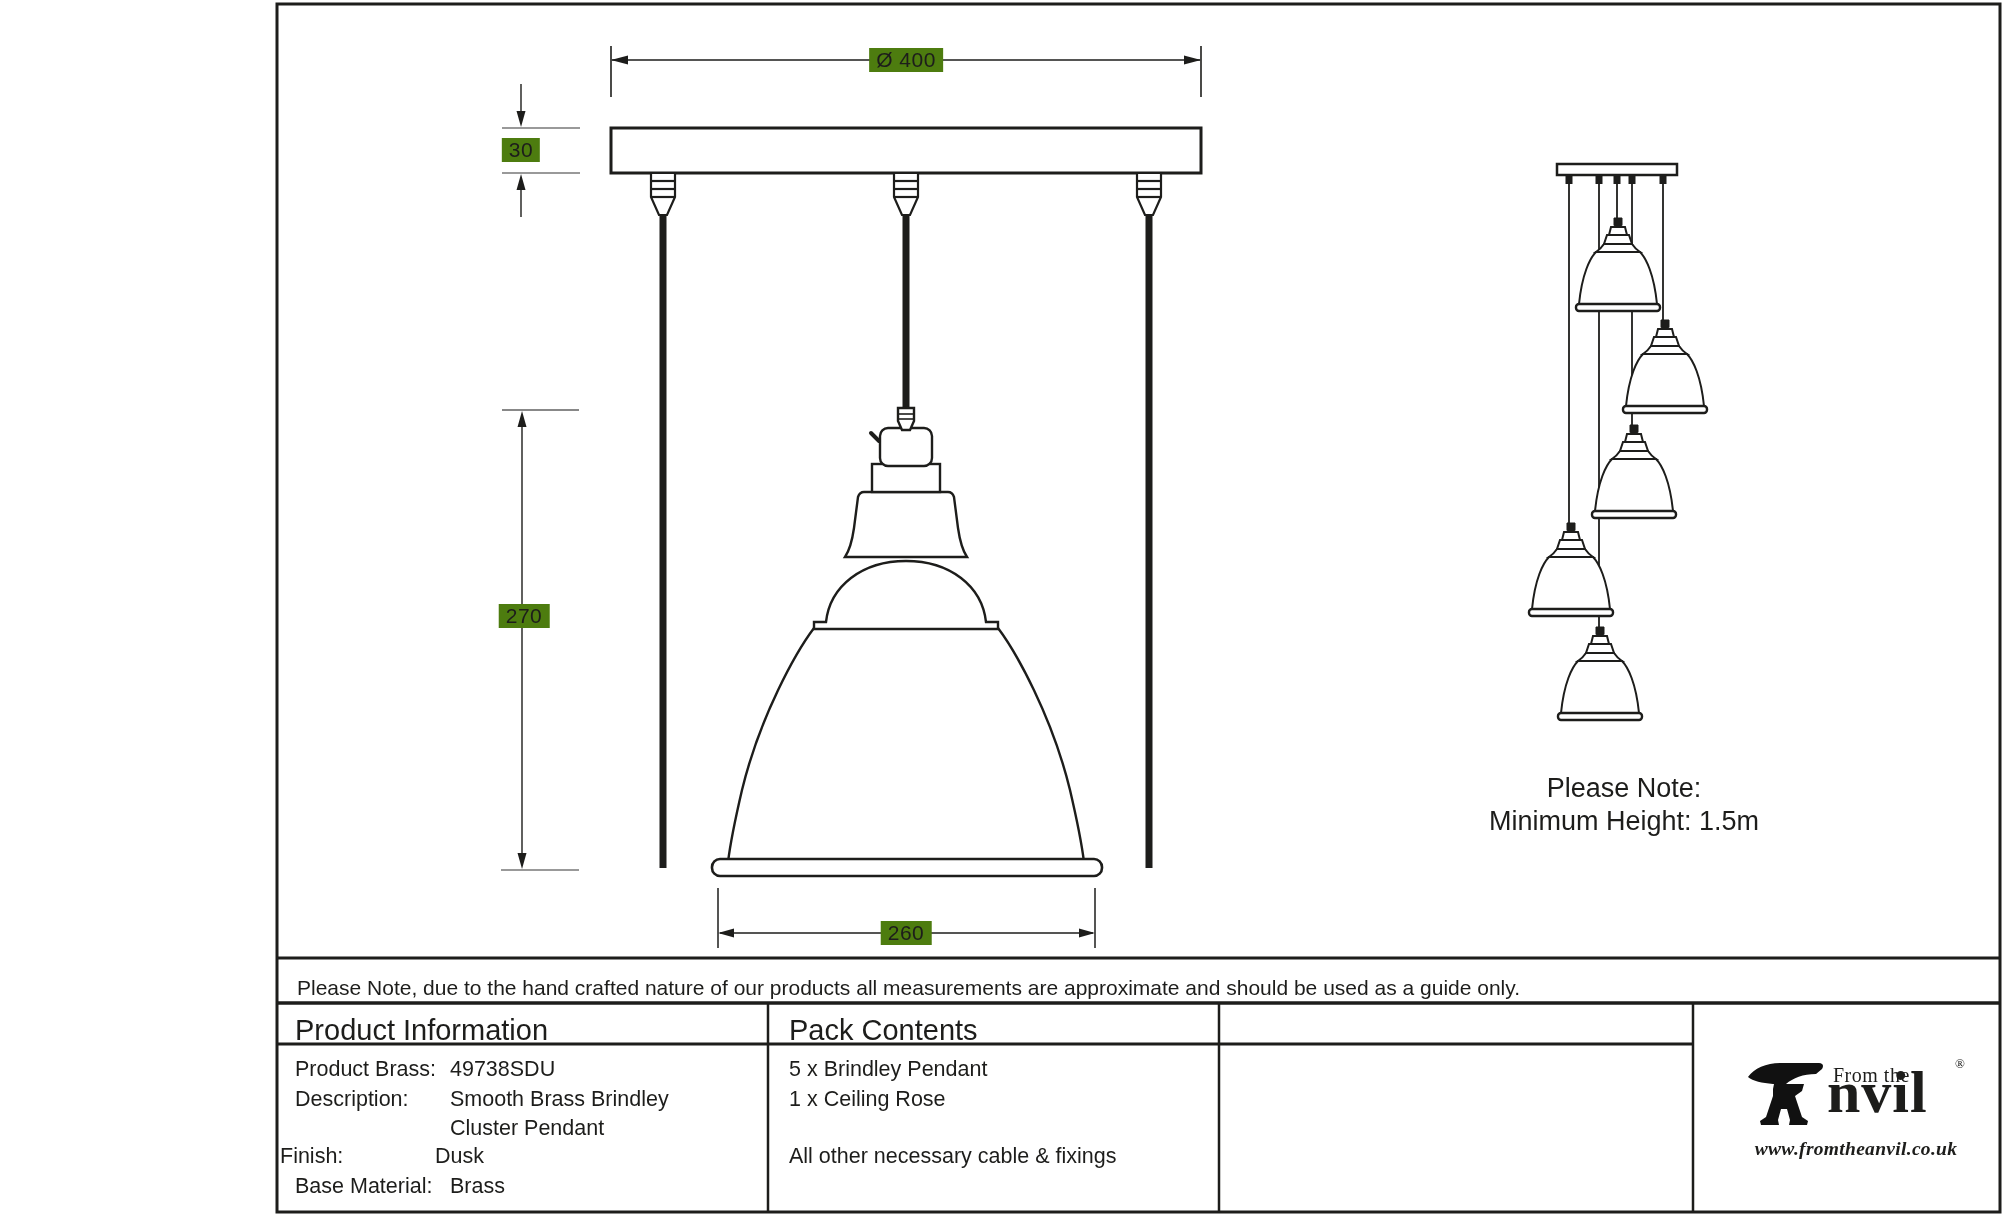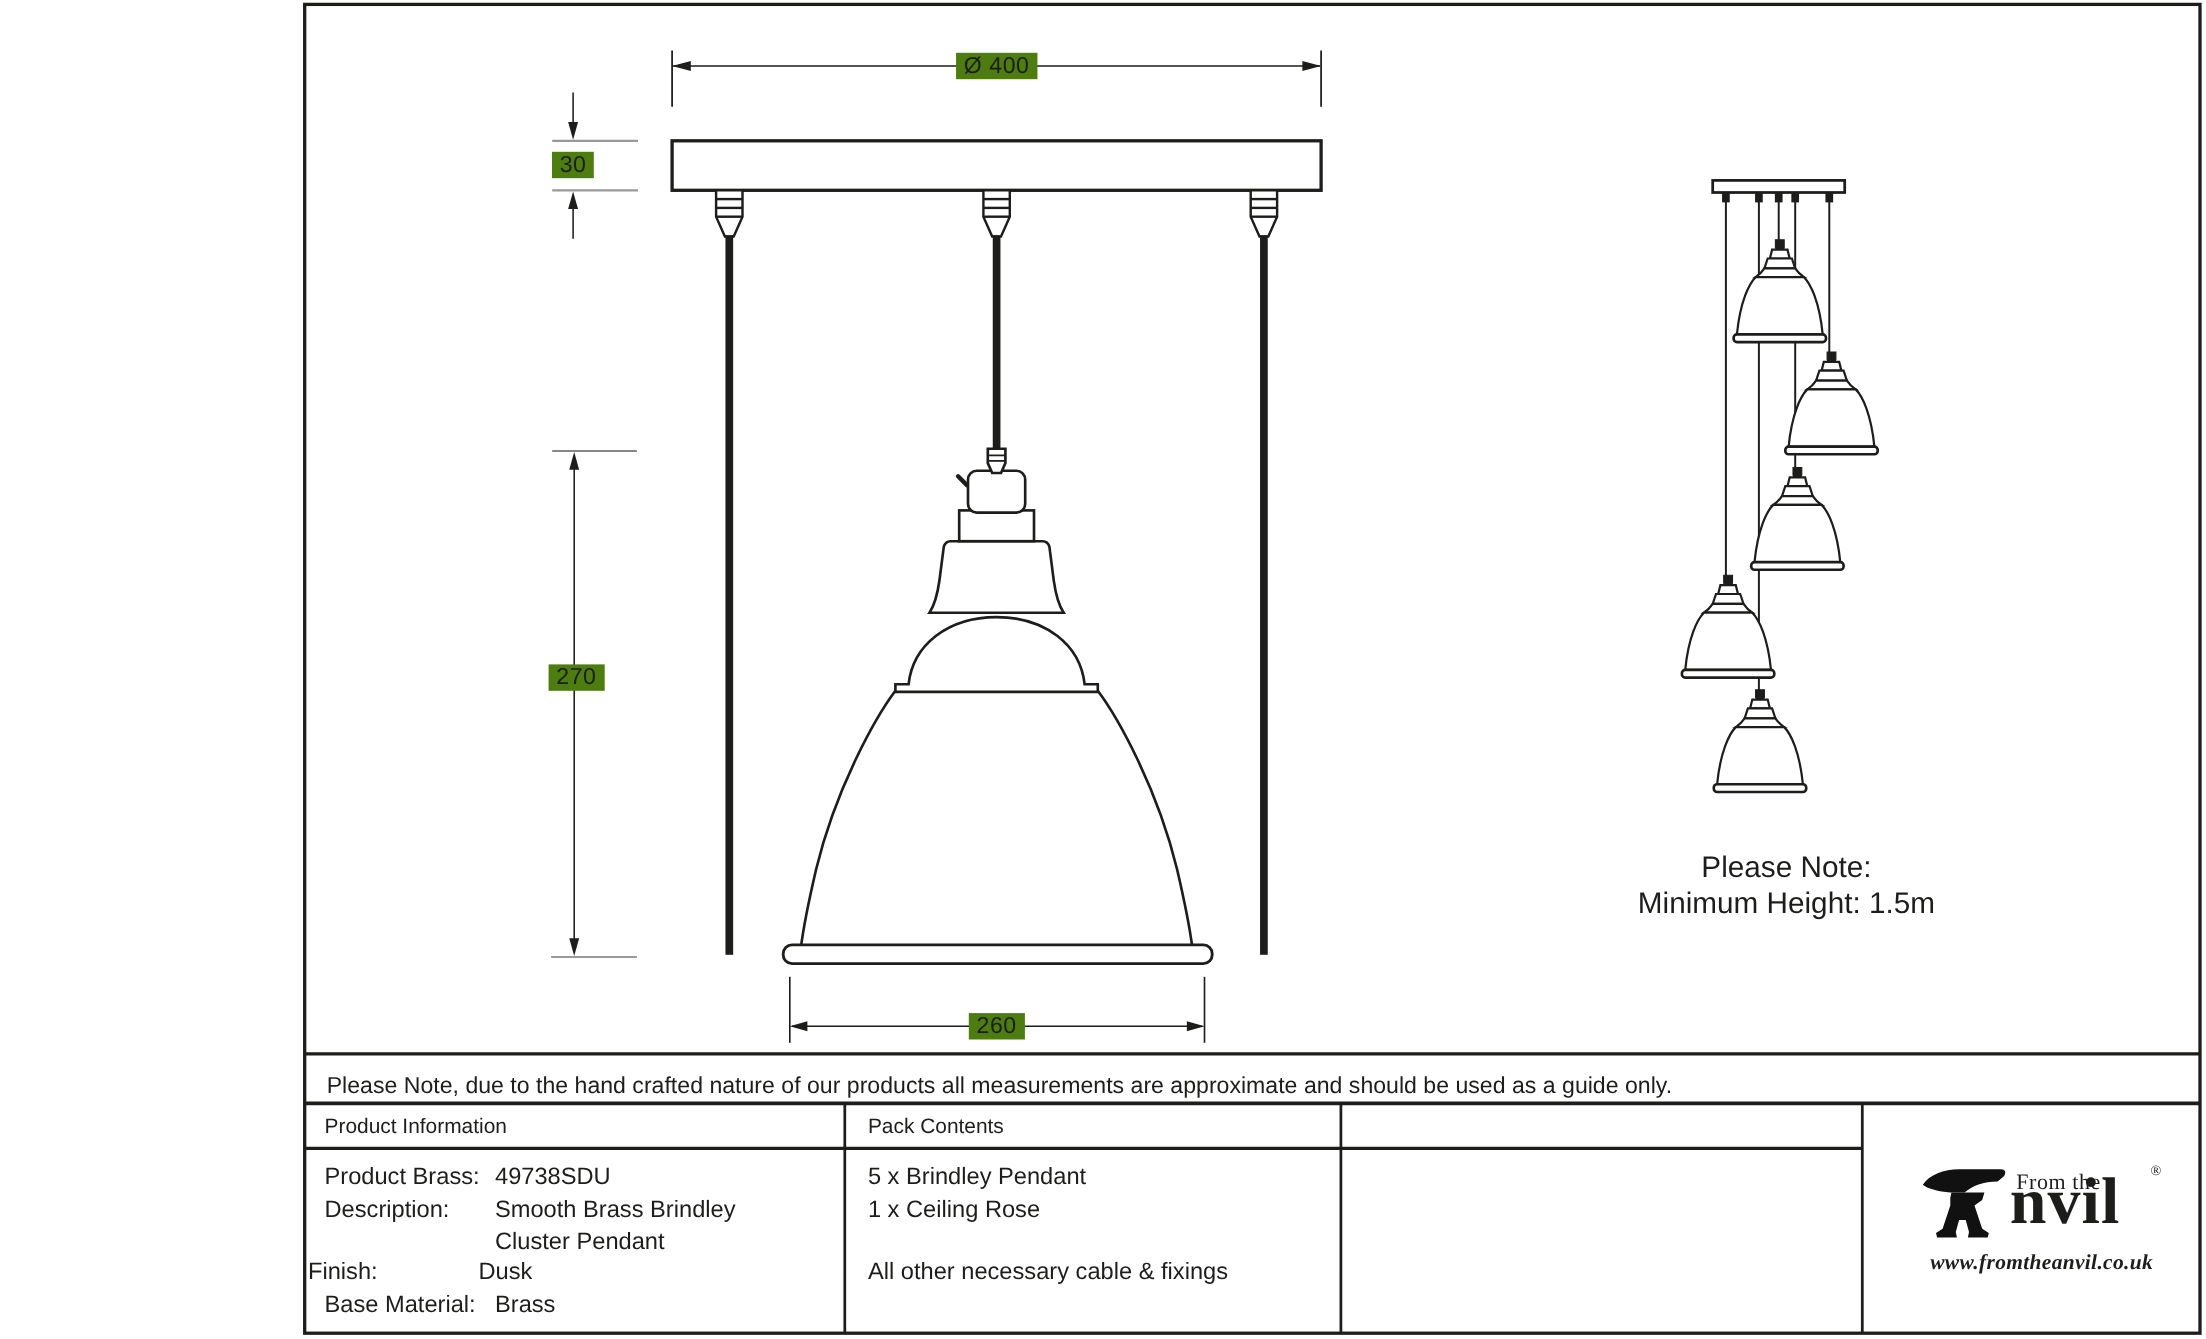--- a/index.html
+++ b/index.html
@@ -8,21 +8,21 @@
     font-family:"Liberation Sans", sans-serif; color:#1d1d1b;
     overflow:hidden;
   }
   #art { position:absolute; left:0; top:0; }
   .dimlabel {
     position:absolute; transform:translate(-50%,-50%);
     background:#4d7c0f; padding:0 7px; font-size:21px; white-space:nowrap;
     color:#1d1d1b; letter-spacing:0.5px;
   }
   .notetext { position:absolute; font-size:21px; white-space:nowrap; }
-  .thead { position:absolute; font-size:19px; white-space:nowrap; }
+  .thead { position:absolute; font-size:29px; white-space:nowrap; }
   .trow  { position:absolute; font-size:21.5px; white-space:nowrap; }
   .trow .lab { display:inline-block; width:149px; }
   .clusternote {
     position:absolute; left:1464px; top:772px; width:320px;
     text-align:center; font-size:27px; line-height:33px; white-space:nowrap;
   }
   
   .logo { position:absolute; left:1745px; top:1056px; width:230px; height:108px; }
   .logo .fromthe {
     position:absolute; left:88px; top:8px; font-family:"Liberation Serif", serif;

